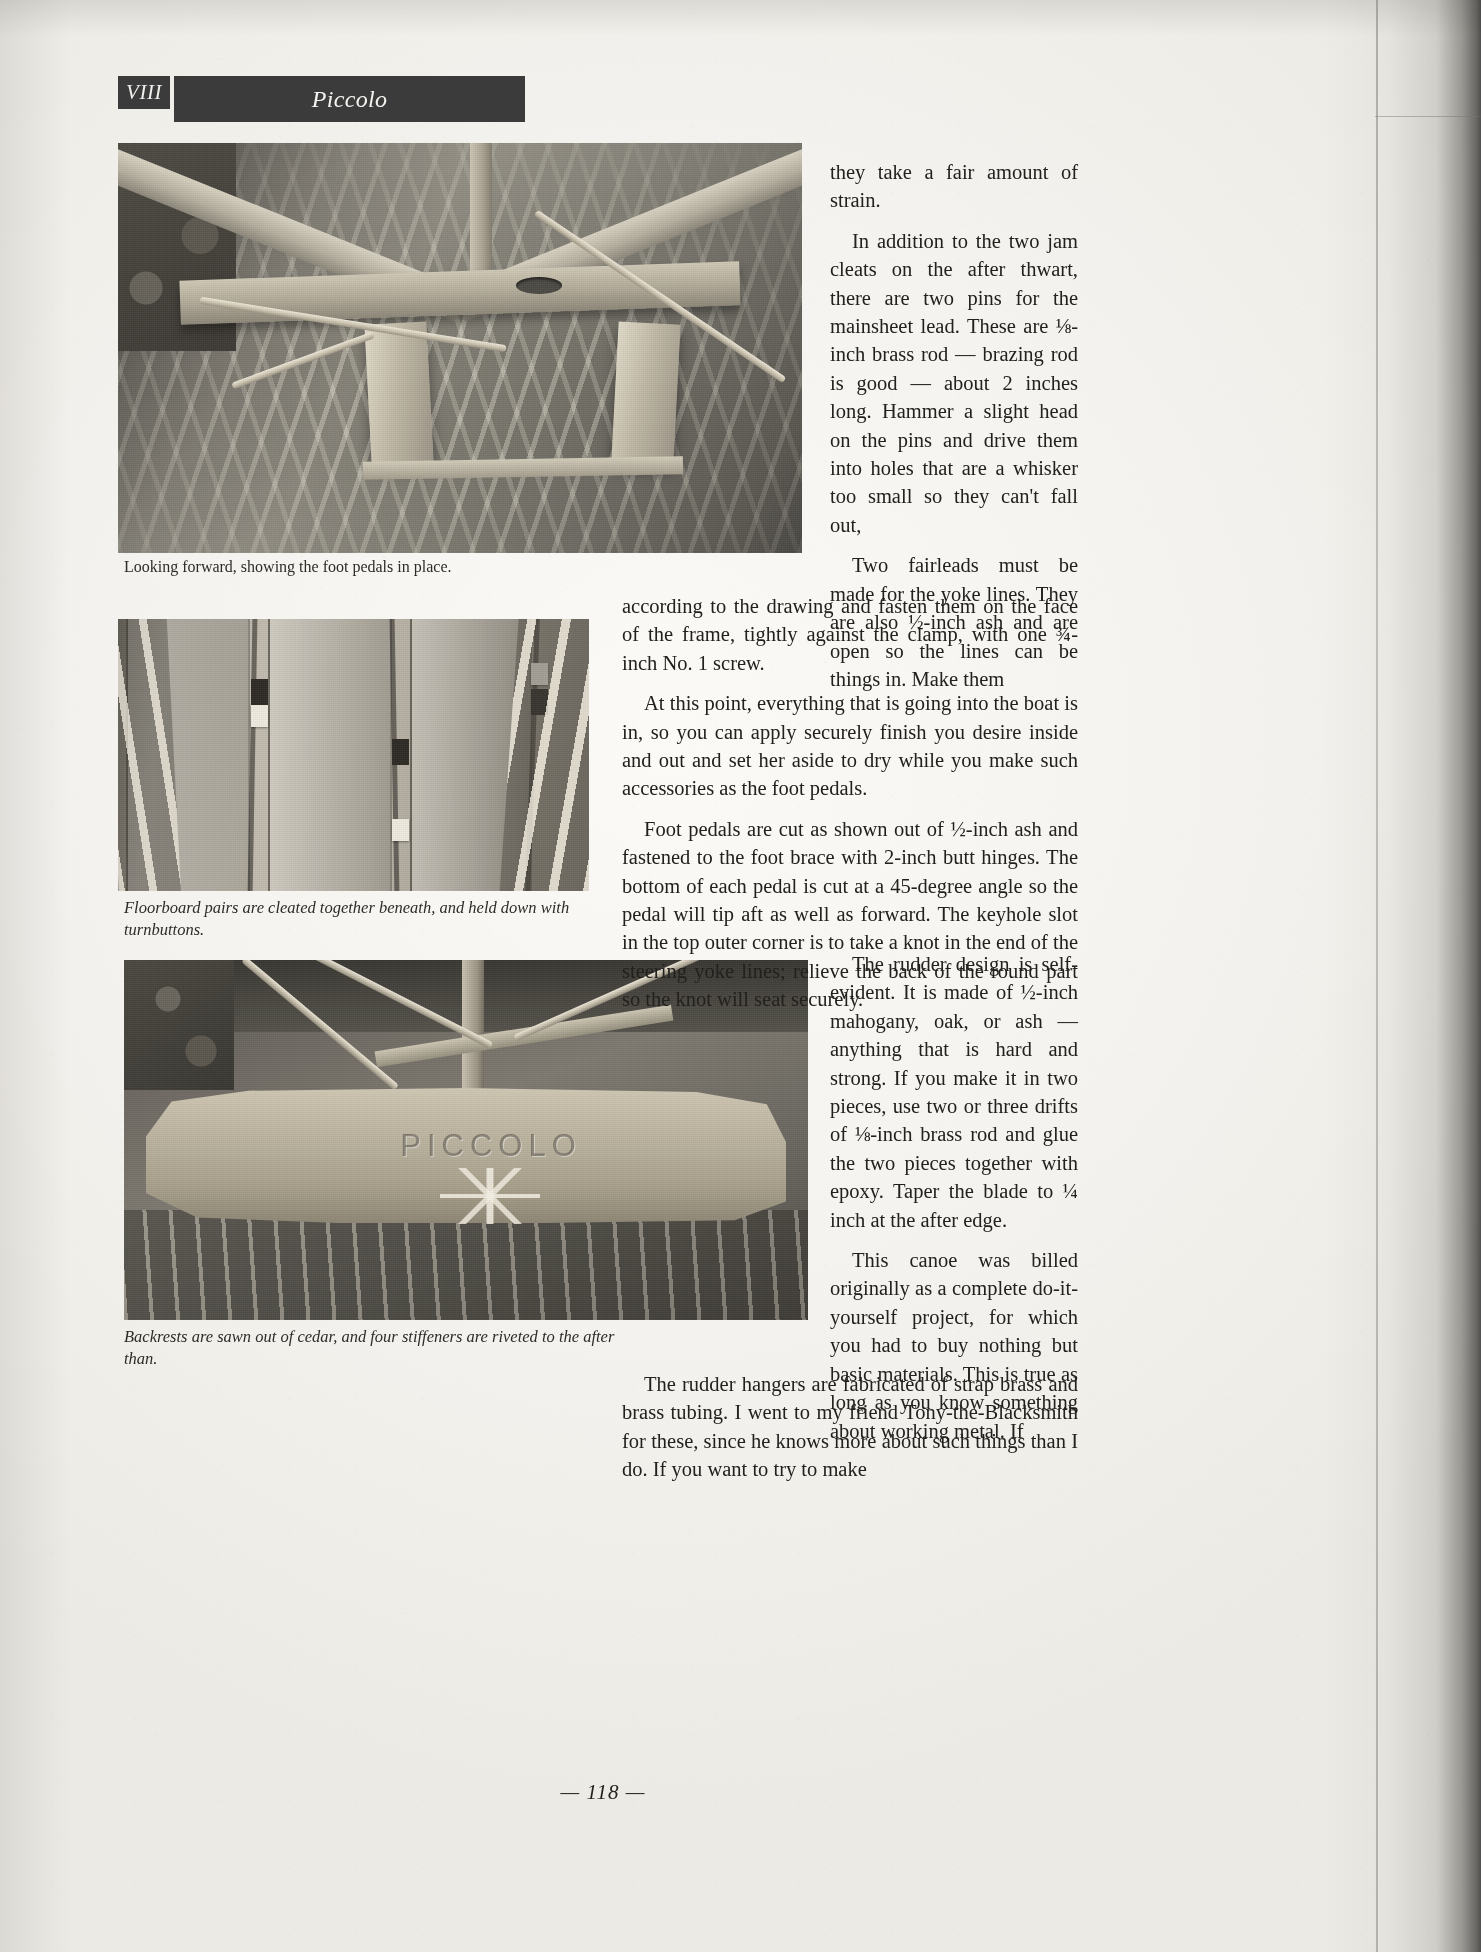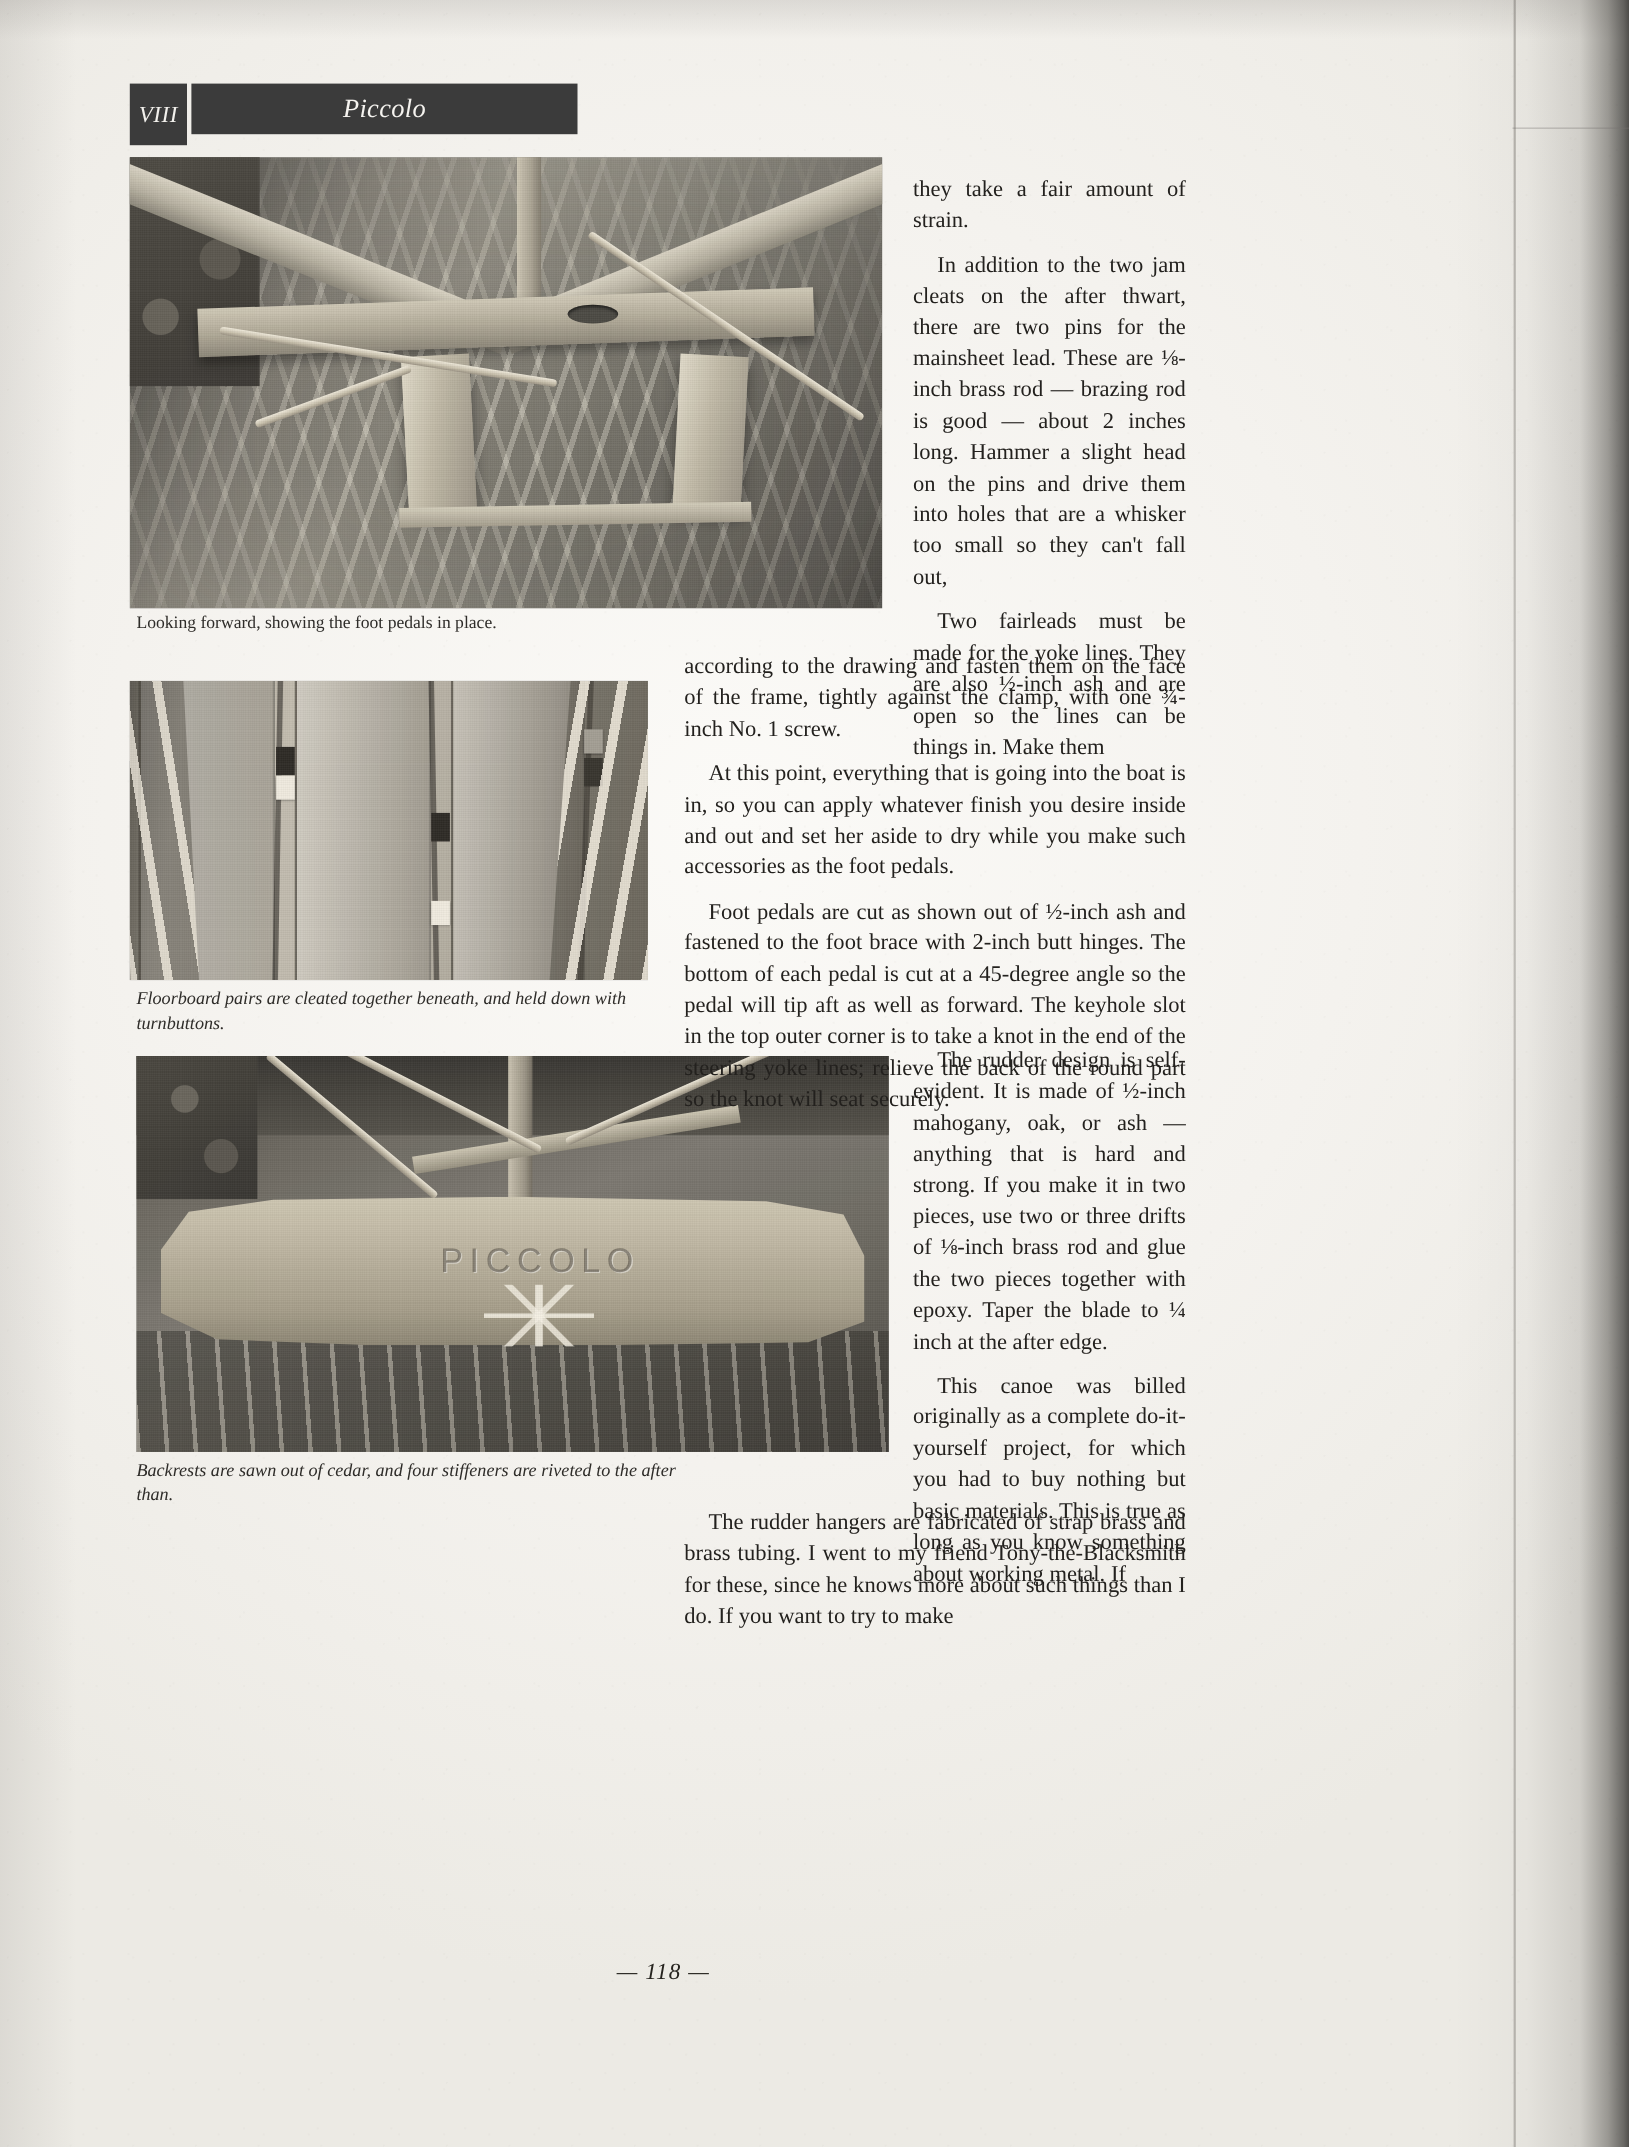--- a/index.html
+++ b/index.html
@@ -61,21 +61,21 @@
   #content{
     position:absolute;
     left:118px;top:0;width:970px;height:1952px;
   }
 
   
   .header-bar{
     position:absolute;left:0;top:76px;width:407px;height:46px;
   }
   .hdr-num{
-    position:absolute;left:0;top:0;width:52px;height:56px;
+    position:absolute;left:0;top:0;width:52px;height:33px;
     background:#3b3b3b;
     color:#f2f0ec;
     font-style:italic;font-size:21px;
     display:flex;align-items:center;justify-content:center;
     letter-spacing:.5px;
   }
   .hdr-title{
     position:absolute;left:56px;top:0;width:351px;height:46px;
     background:#3b3b3b;
     color:#f5f3ef;
@@ -378,21 +378,21 @@
     <div id="cap3">Backrests are sawn out of cedar, and four stiffeners are riveted to the after than.</div>
 
     <div class="col-narrow" id="txt-a">
       <p class="noind">they take a fair amount of strain.</p>
       <p class="ind">In addition to the two jam cleats on the after thwart, there are two pins for the mainsheet lead.  These are ⅛-inch brass rod — brazing rod is good — about 2 inches long. Hammer a slight head on the pins and drive them into holes that are a whisker too small so they can't fall out,</p>
       <p class="ind">Two fairleads must be made for the yoke lines. They are also ½-inch ash and are open so the lines can be things in. Make them</p>
     </div>
 
     <div class="col-wide" id="txt-b">
       <p class="noind">according to the drawing and fasten them on the face of the frame, tightly against the clamp, with one ¾-inch No. 1 screw.</p>
-      <p class="ind">At this point, everything that is going into the boat is in, so you can apply whatever finish you desire inside and out and set her aside to dry while you make such accessories as the foot pedals.</p>
+      <p class="ind">At this point, everything that is going into the boat is in, so you can apply securely finish you desire inside and out and set her aside to dry while you make such accessories as the foot pedals.</p>
       <p class="ind">Foot pedals are cut as shown out of ½-inch ash and fastened to the foot brace with 2-inch butt hinges.  The bottom of each pedal is cut at a 45-degree angle so the pedal will tip aft as well as forward.  The keyhole slot in the top outer corner is to take a knot in the end of the steering yoke lines; relieve the back of the round part so the knot will seat securely.</p>
     </div>
 
     <div class="col-narrow" id="txt-c">
       <p class="ind">The rudder design is self-evident. It is made of ½-inch mahogany, oak, or ash — anything that is hard and strong. If you make it in two pieces, use two or three drifts of ⅛-inch brass rod and glue the two pieces together with epoxy. Taper the blade to ¼ inch at the after edge.</p>
       <p class="ind">This canoe was billed originally as a complete do-it-yourself project, for which you had to buy nothing but basic materials. This is true as long as you know something about working metal. If</p>
     </div>
 
     <div class="col-wide" id="txt-d">
       <p class="ind">The rudder hangers are fabricated of strap brass and brass tubing.  I went to my friend Tony-the-Blacksmith for these, since he knows more about such things than I do. If you want to try to make</p>

